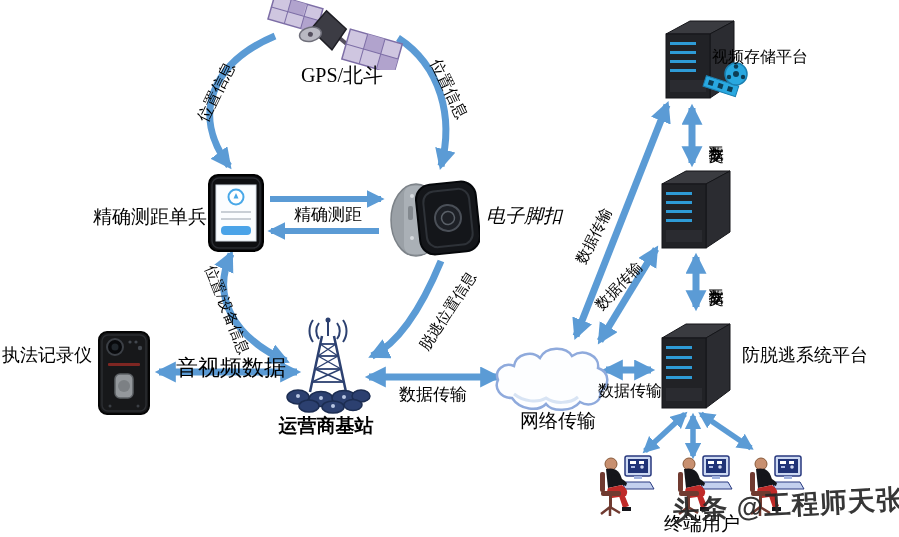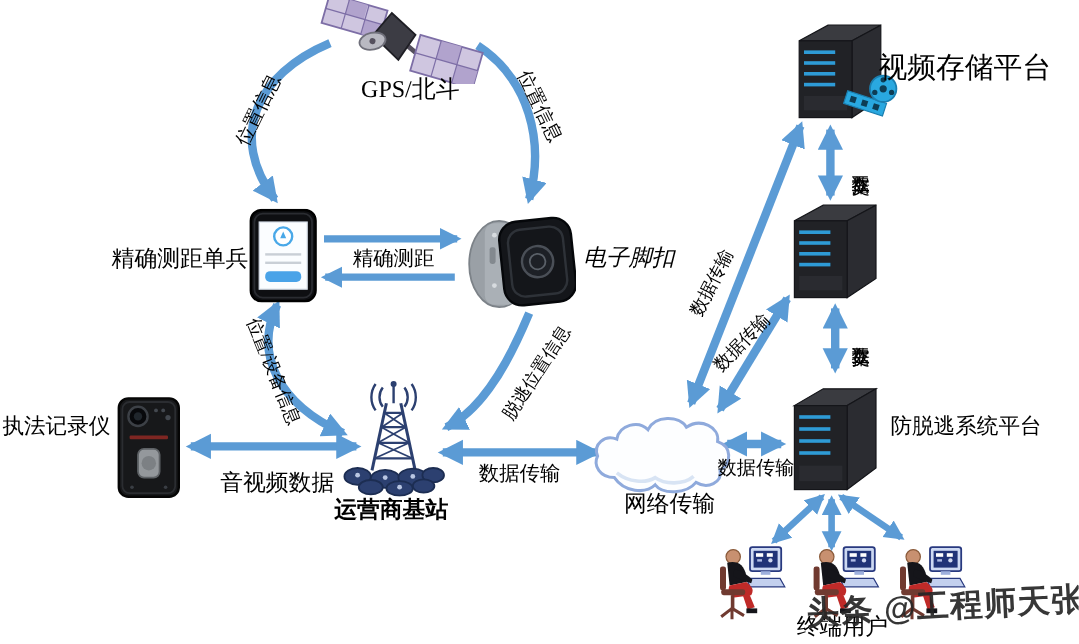--- a/index.html
+++ b/index.html
@@ -285,30 +285,30 @@
     <rect x="11" y="44" width="3" height="11" fill="#703a30"></rect>
     <path d="M12 55 L3 62 M12 55 L12 64 M12 55 L22 61" stroke="#703a30" stroke-width="2.5" fill="none"></path>
   </svg>
 
   <div class="lbl" style="left:342px;top:75px;font-size:20px;">GPS/北斗</div>
   <div class="lbl" style="left:150px;top:217px;font-size:19px;">精确测距单兵</div>
   <div class="lbl" style="left:524px;top:216px;font-size:19px;font-style:italic;">电子脚扣</div>
   <div class="lbl" style="left:47px;top:356px;font-size:18px;">执法记录仪</div>
   <div class="lbl" style="left:326px;top:426px;font-size:19px;font-weight:bold;">运营商基站</div>
   <div class="lbl" style="left:558px;top:421px;font-size:19px;">网络传输</div>
-  <div class="lbl" style="left:804px;top:57px;font-size:24px;text-align:right;">视频存储平台</div>
+  <div class="lbl" style="left:760px;top:57px;font-size:16px;text-align:right;">视频存储平台</div>
   <div class="lbl" style="left:805px;top:356px;font-size:18px;">防脱逃系统平台</div>
   <div class="lbl" style="left:702px;top:524px;font-size:19px;font-family:Liberation Serif, serif;">终端用户</div>
 
   <div class="lbl" style="left:216px;top:92px;font-size:16px;--r:-64deg;">位置信息</div>
   <div class="lbl" style="left:449px;top:89px;font-size:16px;--r:64deg;">位置信息</div>
-  <div class="lbl" style="left:328px;top:216px;font-size:17px;">精确测距</div>
+  <div class="lbl" style="left:328px;top:216px;font-size:17px;font-family:Liberation Mono, monospace;">精确测距</div>
   <div class="lbl" style="left:227px;top:310px;font-size:15px;--r:68deg;">位置/设备信息</div>
   <div class="lbl" style="left:448px;top:311px;font-size:15px;--r:-57deg;">脱逃位置信息</div>
-  <div class="lbl" style="left:231px;top:404px;font-size:19px;">音视频数据</div>
+  <div class="lbl" style="left:231px;top:368px;font-size:22px;">音视频数据</div>
   <div class="lbl" style="left:433px;top:395px;font-size:17px;">数据传输</div>
   <div class="lbl" style="left:594px;top:236px;font-size:15px;--r:-63deg;">数据传输</div>
   <div class="lbl" style="left:619px;top:286px;font-size:15px;--r:-46deg;">数据传输</div>
   <div class="lbl vert" style="left:716px;top:135px;font-size:15px;">数据交互</div>
   <div class="lbl vert" style="left:716px;top:278px;font-size:15px;">数据交互</div>
   <div class="lbl" style="left:630px;top:391px;font-size:16px;">数据传输</div>
 
   <div class="watermark" style="left:788px;top:505px;">头条 @工程师天张</div>
 
 </div>

